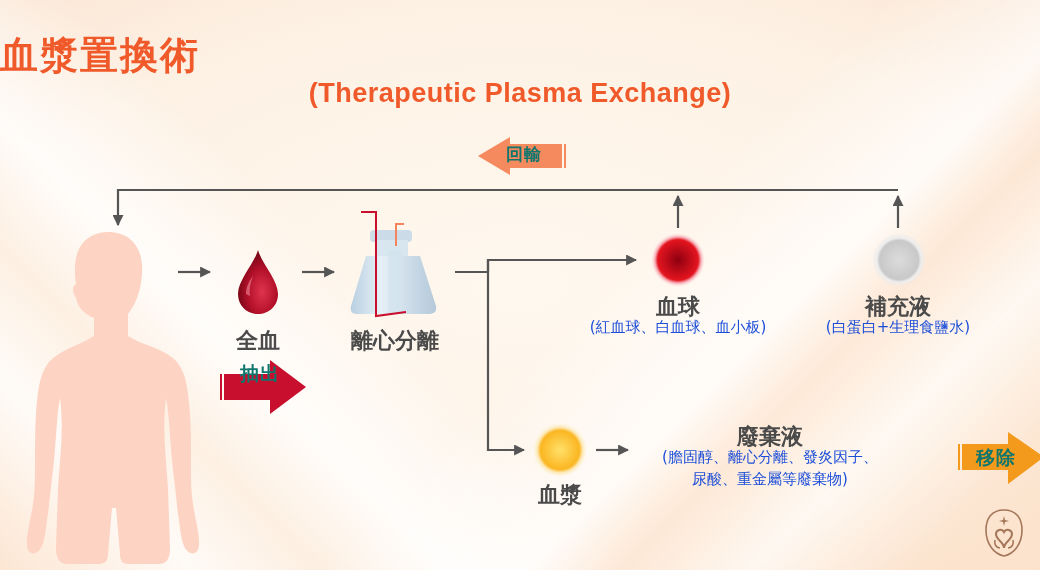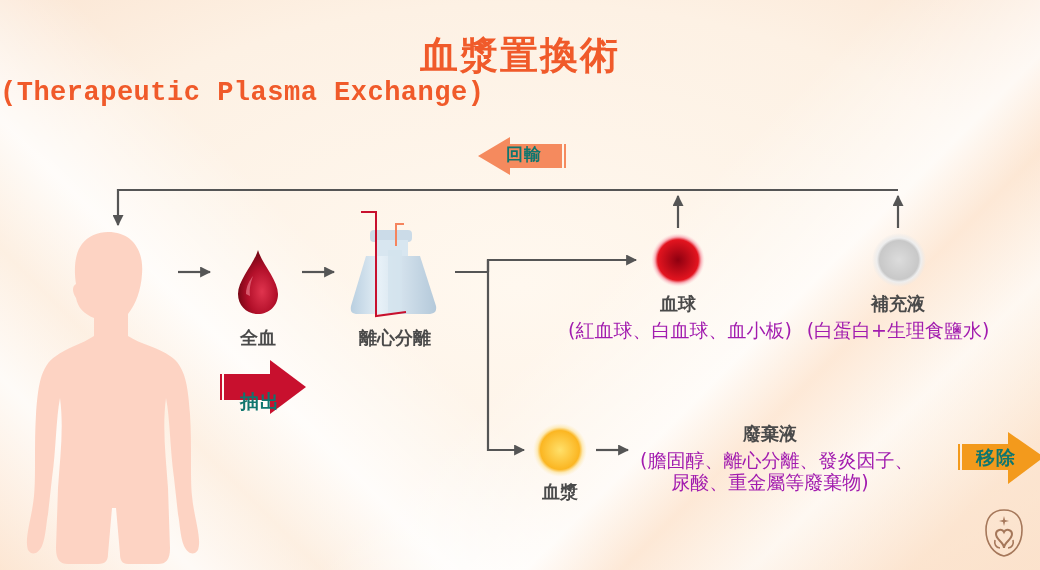--- a/index.html
+++ b/index.html
@@ -10,32 +10,32 @@
   }
   .bg {
     position: absolute; inset: 0;
     background:
       linear-gradient(135deg, rgba(255,255,255,0) 55%, rgba(255,255,255,0.7) 68%, rgba(253,226,204,0.6) 74%, rgba(255,255,255,0.5) 82%, rgba(252,222,196,0.5) 92%),
       linear-gradient(45deg, rgba(253,230,210,0.7) 0%, rgba(255,255,255,0.75) 12%, rgba(253,238,224,0.5) 20%, rgba(255,255,255,0.8) 28%, rgba(253,243,232,0) 40%),
       radial-gradient(ellipse at 50% 50%, #fff8ef 0%, #fdf1e4 70%, #fbe6d4 100%);
   }
   .abs { position: absolute; }
   .title-cn {
-    left: 0; width: 1040px; top: 30px; text-align: center;
+    left: 0; width: 1040px; top: 30px; 
     font-size: 38px; font-weight: 900; color: #f05a2a; letter-spacing: 2px;
     font-family: "DejaVu Sans", sans-serif;
   }
   .title-en {
-    left: 0; width: 1040px; top: 78px; text-align: left;
+    left: 0; width: 1040px; top: 78px; text-align: center;
     font-size: 27px; font-weight: bold; color: #f05a2a; letter-spacing: 0.5px;
-    font-family: Liberation Mono, monospace;
+    font-family: Liberation Sans, sans-serif;
   }
   .label { color: #555; text-align: center; white-space: nowrap; }
-  .label.main { font-size: 18px; font-weight: bold; color: #4a4a4a; }
-  .label.sub { font-size: 19px; color: #a21caf; }
+  .label.main { font-size: 22px; font-weight: bold; color: #4a4a4a; }
+  .label.sub { font-size: 15px; color: #1d4ed8; }
   .badge-text {
     color: #0f766e; font-size: 19px; font-weight: bold; letter-spacing: 1px;
   }
   svg.lines { position: absolute; left: 0; top: 0; }
 </style>
 </head>
 <body>
 
 <div class="bg"></div>
 
@@ -88,21 +88,21 @@
   <path d="M22 0 C26 14 42 30 42 44 C42 56 33 64 22 64 C11 64 2 56 2 44 C2 30 18 14 22 0 Z" fill="url(#dropg)"></path>
   <path d="M10 44 C10 36 14 30 17 26 C15 32 13 38 14 46 Z" fill="#f08a9a" opacity="0.6"></path>
 </svg>
 <div class="abs label main" style="left:228px;top:326px;width:60px;">全血</div>
 
 <div class="abs" style="left:218px;top:360px;width:90px;height:54px;">
   <svg width="90" height="54" style="position:absolute;left:0;top:0;">
     <rect x="2" y="14" width="2" height="26" fill="#c8102e"></rect>
     <path d="M6 14 L52 14 L52 0 L88 27 L52 54 L52 40 L6 40 Z" fill="#c8102e"></path>
   </svg>
-  <span class="abs badge-text" style="left:22px;top:29px;">抽出</span>
+  <span class="abs badge-text" style="left:22px;top:1px;">抽出</span>
 </div>
 
 <svg class="abs" style="left:350px;top:206px;" width="92" height="112" viewBox="0 0 92 112">
   <defs>
     <linearGradient id="btl" x1="0" x2="1">
       <stop offset="0" stop-color="#b9cfe0"></stop>
       <stop offset="0.35" stop-color="#e6f0f7"></stop>
       <stop offset="1" stop-color="#b4c9da"></stop>
     </linearGradient>
   </defs>

